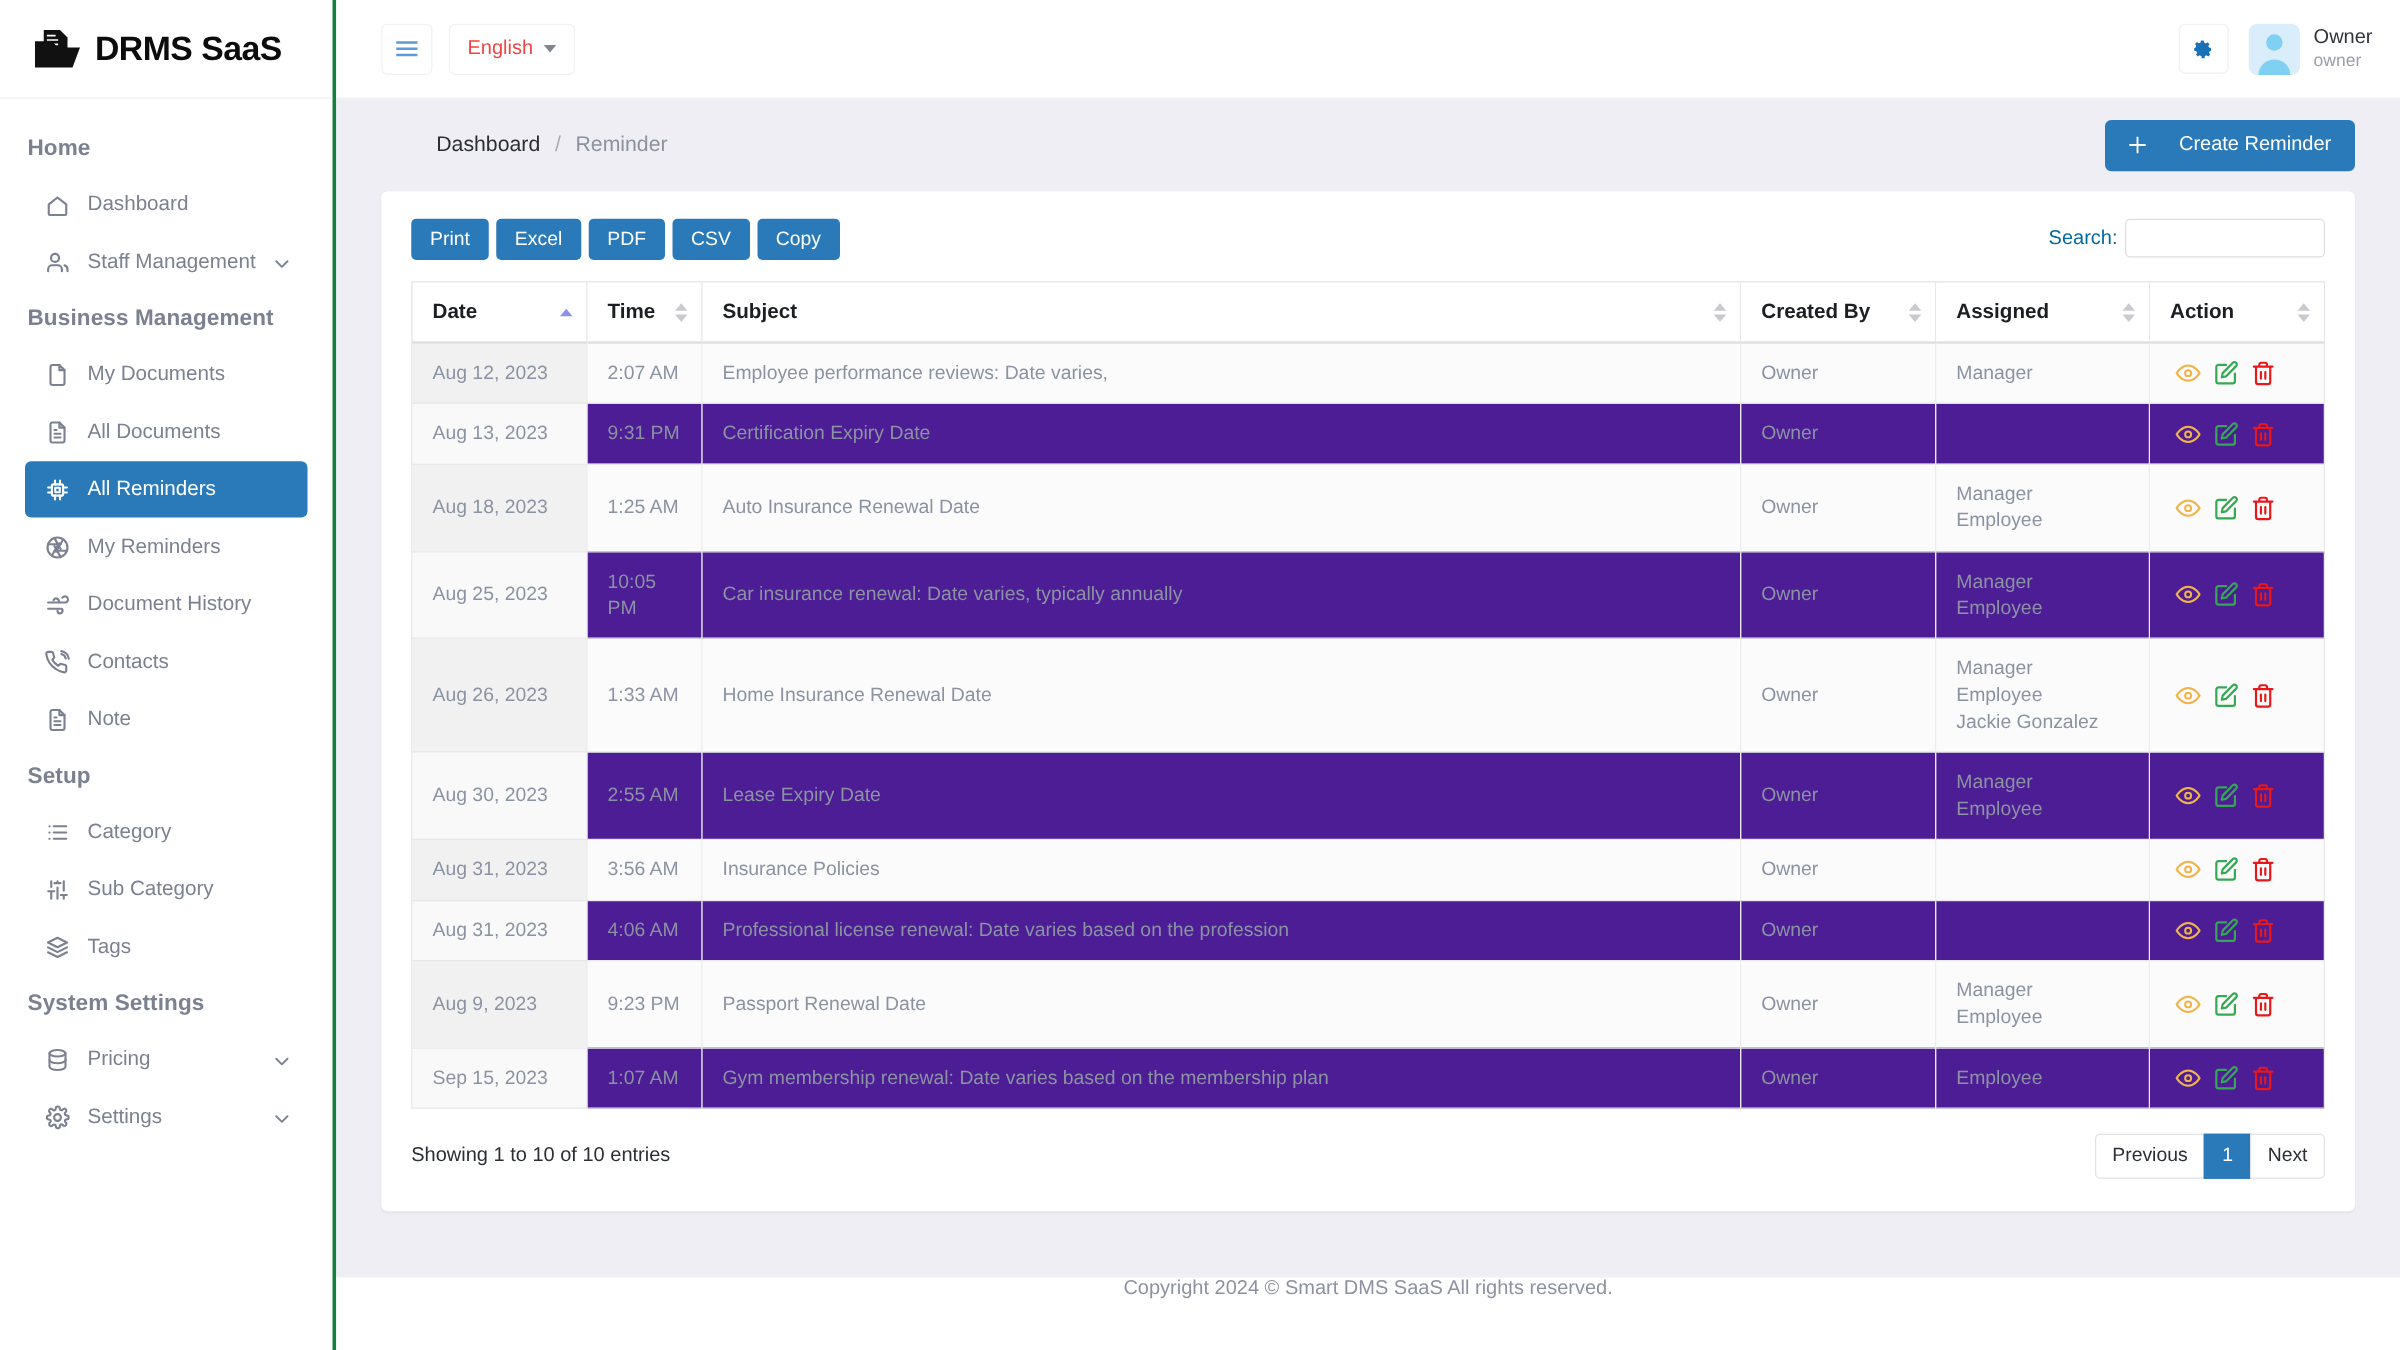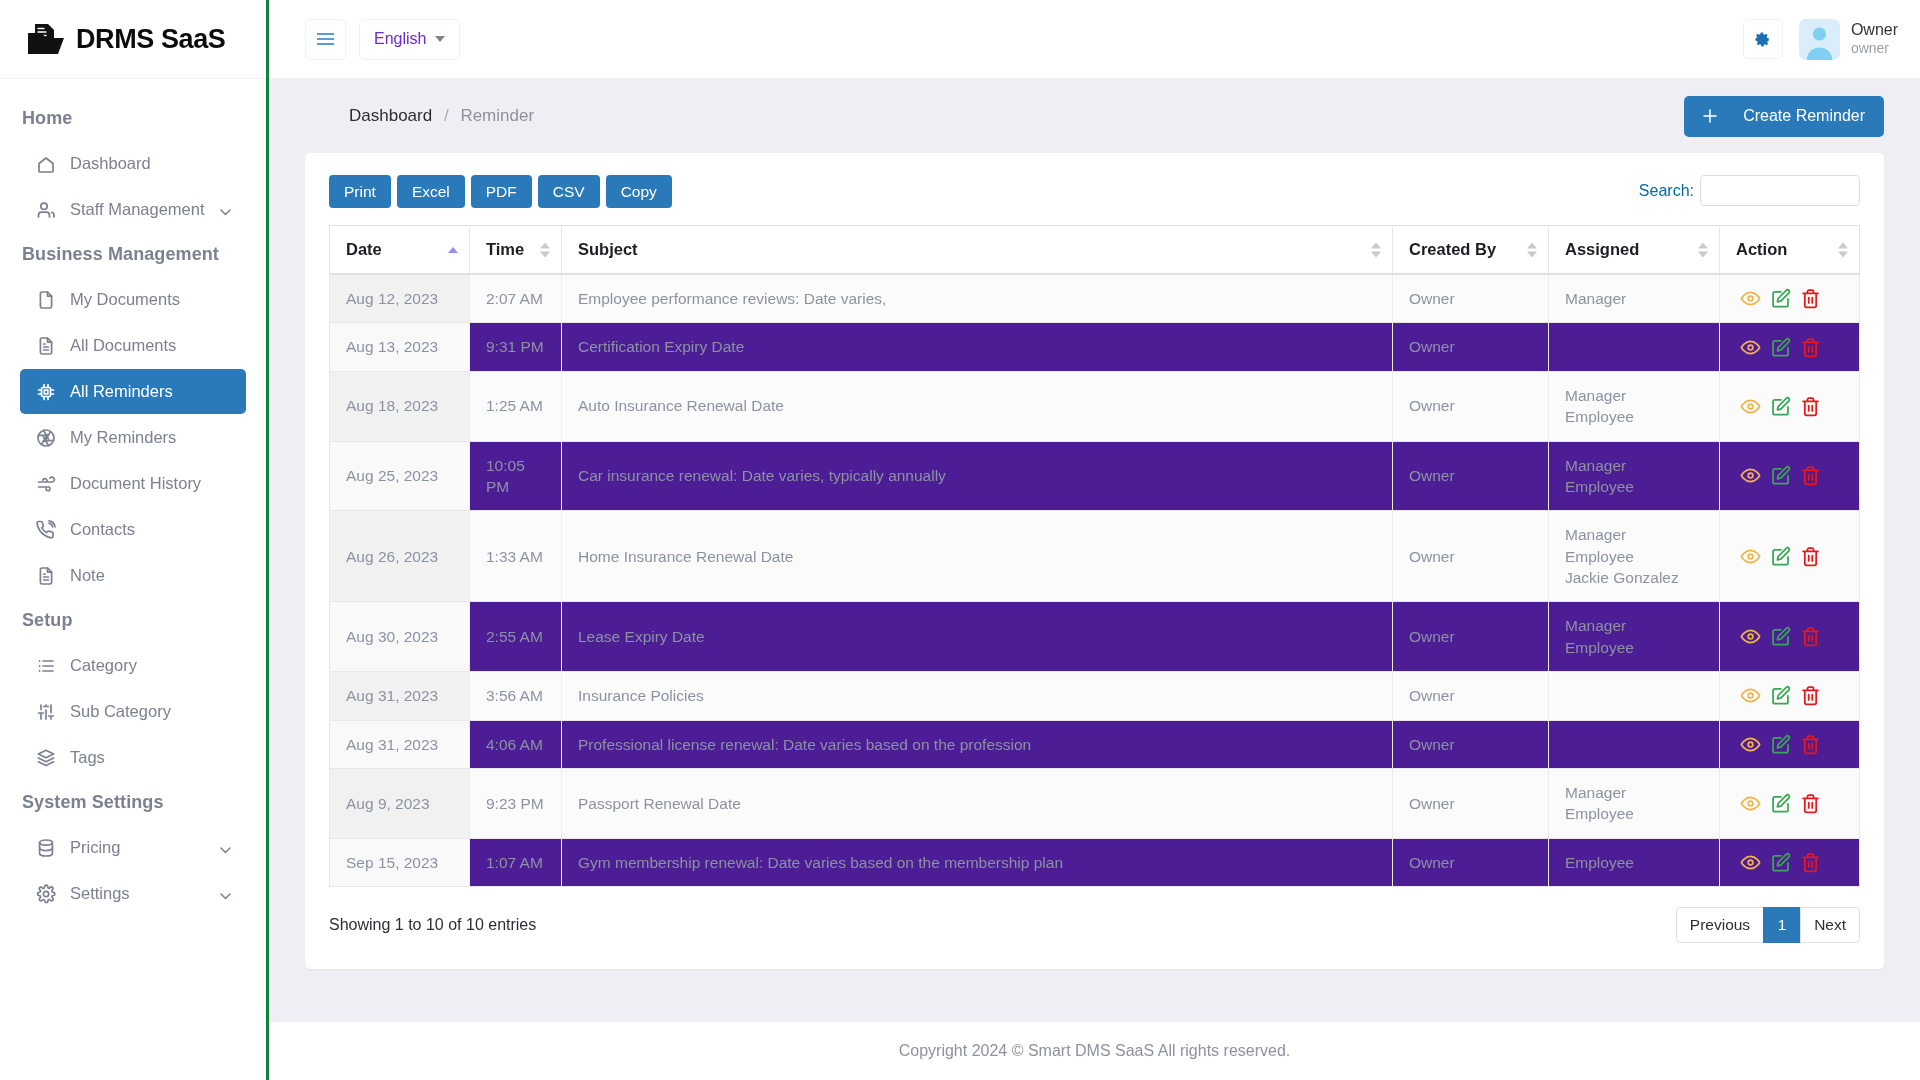--- a/index.html
+++ b/index.html
@@ -85,21 +85,21 @@
   }
   .hamburger-btn span {
     display: block; width: 17px; height: 2px; background: #5a9bd8;
     box-shadow: 0 -5px 0 #5a9bd8, 0 5px 0 #5a9bd8;
   }
   .lang-btn {
     height: 41px; padding: 0 14px;
     border: 1px solid #f1f1f5; border-radius: 5px;
     background: #fff; cursor: pointer;
     display: flex; align-items: center; gap: 9px;
-    color: #6d28d9; font-size: 16px;
+    color: #ef4444; font-size: 16px;
   }
   .caret-down {
     width: 0; height: 0;
     border-left: 5px solid transparent; border-right: 5px solid transparent;
     border-top: 6px solid #7e858f;
   }
   .topbar-spacer { flex: 1; }
   .gear-btn {
     width: 40px; height: 40px;
     border: 1px solid #f1f1f5; border-radius: 5px;
@@ -224,21 +224,21 @@
   }
   .pg:first-child { border-radius: 4px 0 0 4px; margin-left: 0; }
   .pg:last-child { border-radius: 0 4px 4px 0; }
   .pg.current { background: #2a7ab9; border-color: #2a7ab9; color: #fff; }
 
   
   .footer {
     height: 59px; min-height: 59px;
     background: #fff;
     border-top: 1px solid #eeeef2;
-    display: flex; align-items: center; justify-content: center;
+    display: flex; align-items: flex-start; justify-content: center;
     font-size: 16px; color: #8c92a0;
   }
 </style>
 </head>
 <body>
 
 <div id="app">
 
   <aside class="sidebar">
     <div class="brand">

